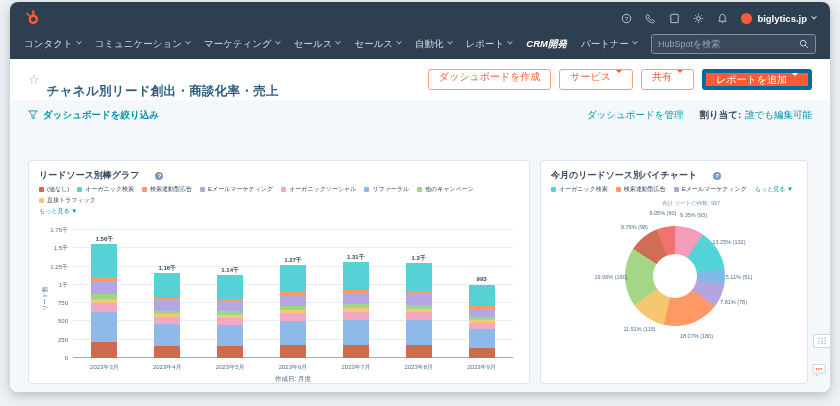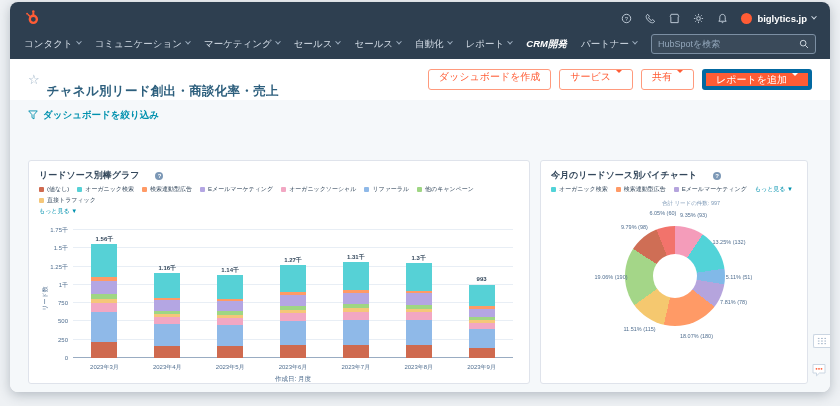--- a/index.html
+++ b/index.html
@@ -238,20 +238,27 @@
   <div class="content">
     <div class="filter-row">
       <div class="filter-left">
         <span>
           <svg viewBox="0 0 11 11" width="10" height="10">
               <path d="M0.8 1 H10.2 L6.6 5.2 V9.8 L4.4 8.4 V5.2 Z" fill="none" stroke="#0091ae"></path>
             </svg>
         </span>
         <span>ダッシュボードを絞り込み</span>
       </div>
+      <div class="filter-right">
+        <span class="link">ダッシュボードを管理</span>
+        <span class="assigned">
+          <span class="assigned-label">割り当て:</span>
+          <span class="link">誰でも編集可能</span>
+        </span>
+      </div>
     </div>
 
     <div class="cards">
 
       <div class="card card-left">
         <div class="card-title">
           <span>リードソース別棒グラフ</span>
           <span class="info">?</span>
         </div>
         <div class="legend">

